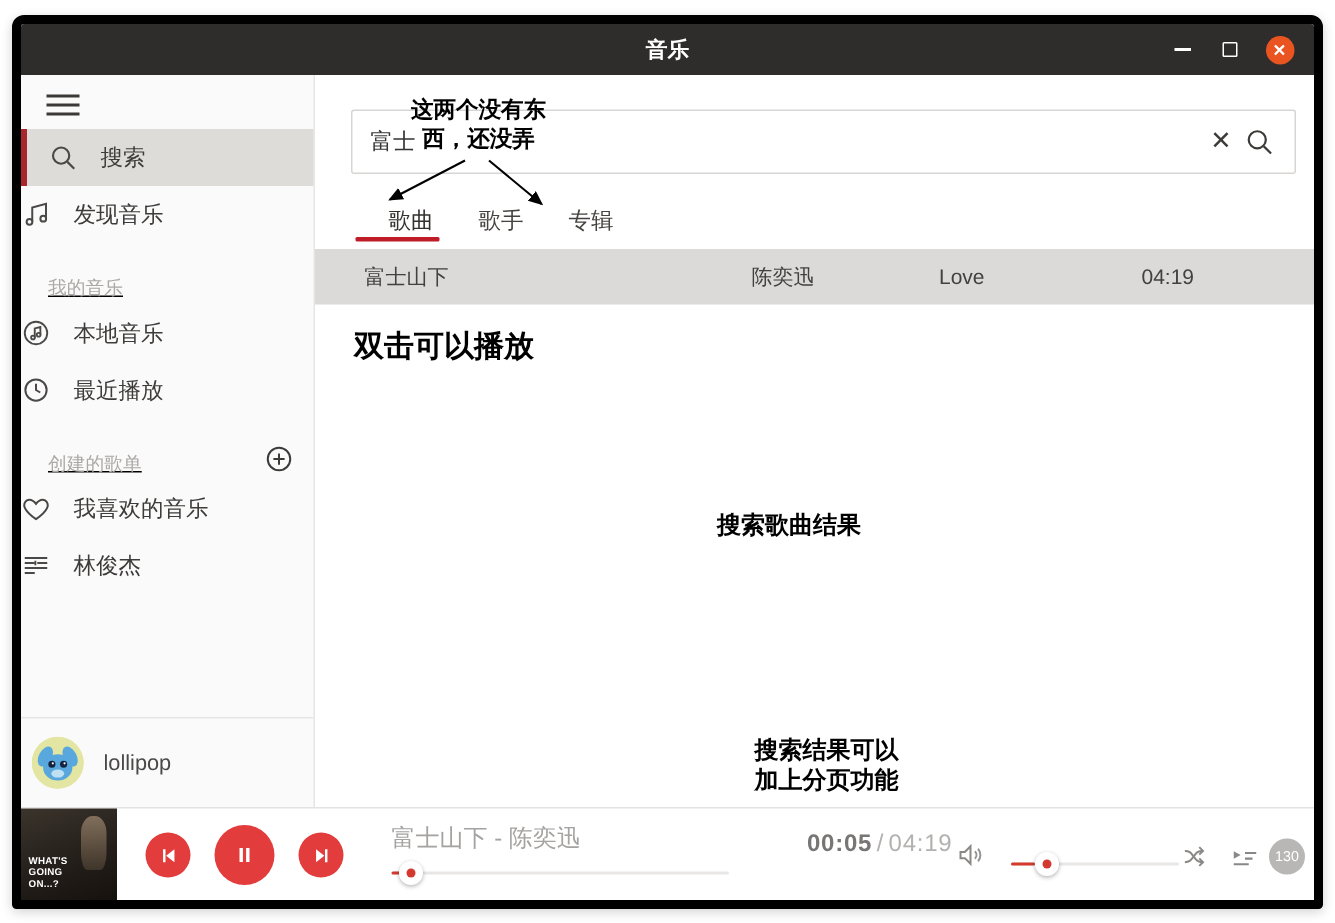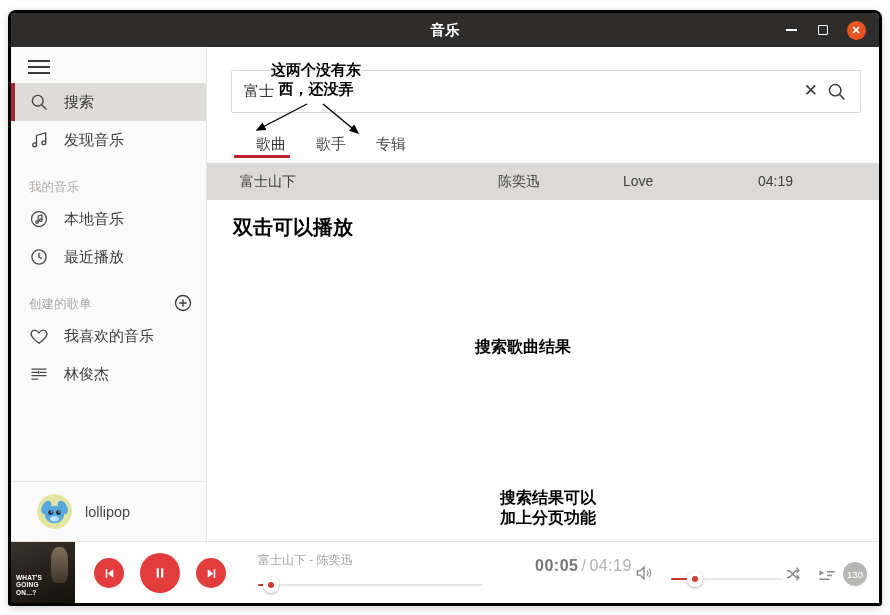--- a/index.html
+++ b/index.html
@@ -1,19 +1,19 @@
 <!DOCTYPE html>
 <html><head>
 <meta charset="utf-8">
 <style>
   * { box-sizing: border-box; margin: 0; padding: 0; }
   html,body { width:890px; height:615px; background:#fff; font-family:"Liberation Sans", sans-serif; overflow:hidden; }
 
   .window { position:absolute; left:8px; top:10px; width:874px; height:596px;
-            border:3px solid #000000; border-radius:8px 8px 3px 3px;
+            border:6px solid #000000; border-radius:8px 8px 3px 3px;
             box-shadow:0 2px 8px rgba(0,0,0,.18); background:#fff;
             display:flex; flex-direction:column; overflow:hidden; }
 
   
   .titlebar { height:34px; background:#2e2d2b; position:relative; flex:0 0 auto;
               display:flex; align-items:center; justify-content:center; }
   .titlebar .title { color:#fff; font-size:14.5px; font-weight:bold; }
   .winbtn { position:absolute; top:0; height:34px; display:flex; align-items:center; justify-content:center; cursor:pointer; }
   .btn-min { right:78px; width:20px; }
   .btn-min span { width:11px; border-top:2px solid #fff; display:block; }
@@ -24,30 +24,30 @@
                     font-size:11px; font-weight:bold; display:flex; align-items:center; justify-content:center; }
 
   
   .body { flex:1; display:flex; min-height:0; }
   .playerbar { flex:0 0 62px; border-top:1px solid #e5e3e1; position:relative; background:#fff; }
 
   
   .sidebar { width:196px; flex:0 0 196px; background:#fbfafa; border-right:1px solid #e7e5e3; position:relative; }
   .hamburger { margin:13px 0 9px 17px; width:22px; cursor:pointer; }
   .hamburger i { display:block; border-top:2.4px solid #3a3937; margin-bottom:4px; width:22px; }
-  .nav-item { height:38px; display:flex; align-items:center; padding-left:18px; gap:15px;
+  .nav-item { height:38px; display:flex; align-items:center; gap:15px;
               color:#3d3c3a; font-size:15px; cursor:pointer; }
   .nav-item.active { background:#dedcd9; border-left:4px solid #a8262e; padding-left:14px; }
   .nav-item svg { flex:0 0 20px; }
-  .section-row { height:22px; margin-top:17px; margin-bottom:2px; display:flex; align-items:center;
-                 padding-left:18px; position:relative; }
+  .section-row { height:22px; margin-top:17px; margin-bottom:2px; display:flex; align-items:flex-end;
+                 padding-left:18px; position:relative;text-decoration:underline; }
   .section-label { font-size:12.5px; color:#aba8a5; }
   .plus-btn { position:absolute; right:13px; top:0; cursor:pointer; }
   .user-row { position:absolute; left:0; right:0; bottom:0; height:60px; border-top:1px solid #e7e5e3;
-              display:flex; align-items:center; padding-left:26px; gap:13px; cursor:pointer;text-align:right; }
+              display:flex; align-items:center; padding-left:7px; gap:13px; cursor:pointer;text-align:right; }
   .avatar { width:35px; height:35px; border-radius:50%; overflow:hidden; flex:0 0 35px; }
   .username { font-size:14.5px; color:#4a4948; }
 
   
   .main { flex:1; position:relative; background:#fff; }
   .search-box { position:absolute; left:24px; top:23px; width:630px; height:43px;
                 border:1px solid #d8d6d4; border-radius:2px; background:#fff; }
   .search-input { position:absolute; left:12px; top:0; height:41px; width:430px; border:none; outline:none;
                   font-size:15px; color:#333; background:transparent; font-family:inherit; }
   .icon-clear { position:absolute; right:42px; top:9px; font-size:17px; color:#3c3b39; cursor:pointer; line-height:22px; }
@@ -79,21 +79,21 @@
                background:linear-gradient(160deg,#3a342c 0%,#241f1a 55%,#15110d 100%); overflow:hidden; }
   .album-art::before { content:""; position:absolute; right:7px; top:5px; width:17px; height:36px;
                background:linear-gradient(180deg,#96806a,#463b2e); border-radius:45% 45% 25% 25% / 32%; opacity:.8; }
   .album-art-text { position:absolute; left:5px; bottom:7px; width:42px; color:#fff; font-size:6.5px;
                font-weight:bold; line-height:7.5px; letter-spacing:.2px; }
   .pbtn { position:absolute; border-radius:50%; background:#e23c3c; display:flex; align-items:center;
           justify-content:center; cursor:pointer; }
   .pbtn-prev { left:83px; top:16px; width:30px; height:30px; }
   .pbtn-pause { left:129px; top:11px; width:40px; height:40px; }
   .pbtn-next { left:185px; top:16px; width:30px; height:30px; }
-  .track-label { position:absolute; left:247px; top:10px; font-size:12px; color:#a5a3a1; }
+  .track-label { position:absolute; left:247px; top:10px; font-size:16px; color:#a5a3a1; }
   .slider { position:absolute; height:2px; background:#e9e7e5; border-radius:1px; cursor:pointer; }
   .slider .elapsed { position:absolute; left:0; top:0; height:2px; background:#d3392f; border-radius:1px; }
   .slider .handle { position:absolute; top:-7px; width:16px; height:16px; border-radius:50%; background:#fff;
                     box-shadow:0 1px 3px rgba(0,0,0,.3); cursor:pointer; }
   .slider .handle::after { content:""; position:absolute; left:5px; top:5px; width:6px; height:6px;
                     border-radius:50%; background:#d3392f; }
   .progress-slider { left:247px; top:42px; width:225px; }
   .volume-slider { left:660px; top:36px; width:112px; }
   .time { position:absolute; left:524px; top:15px; font-size:16px; letter-spacing:.5px; }
   .time .cur { color:#787674; font-weight:bold; }

